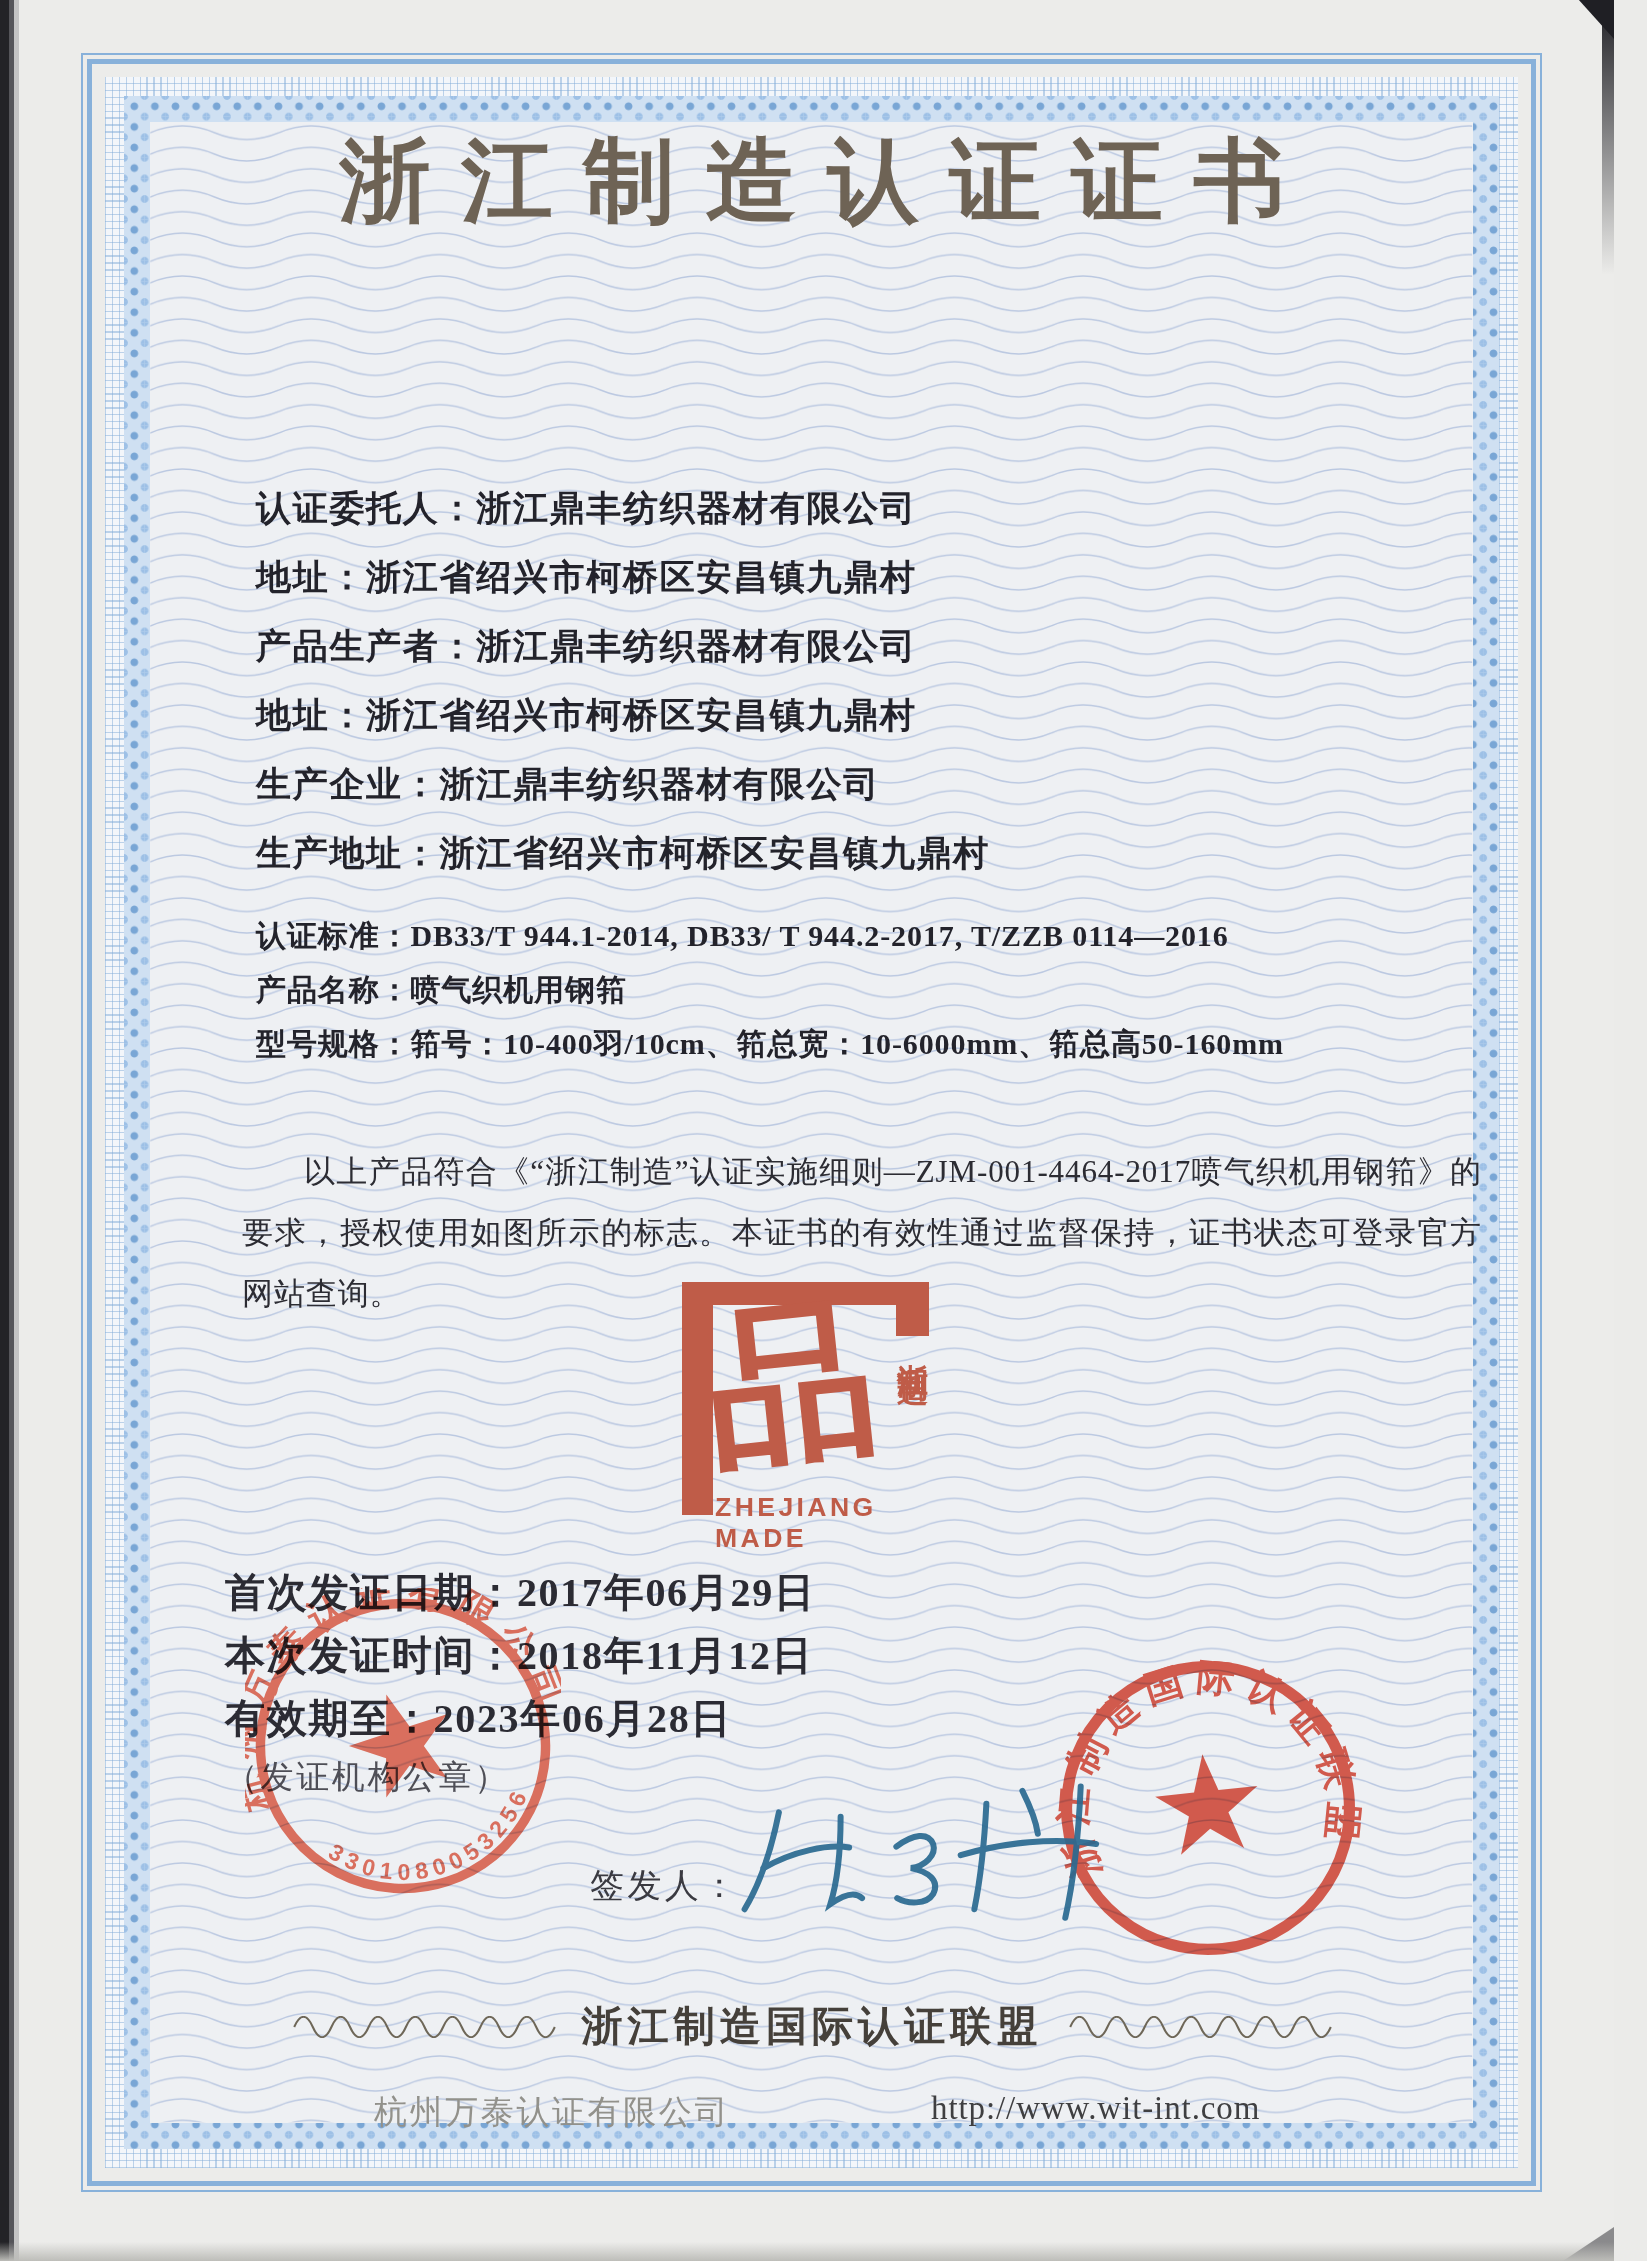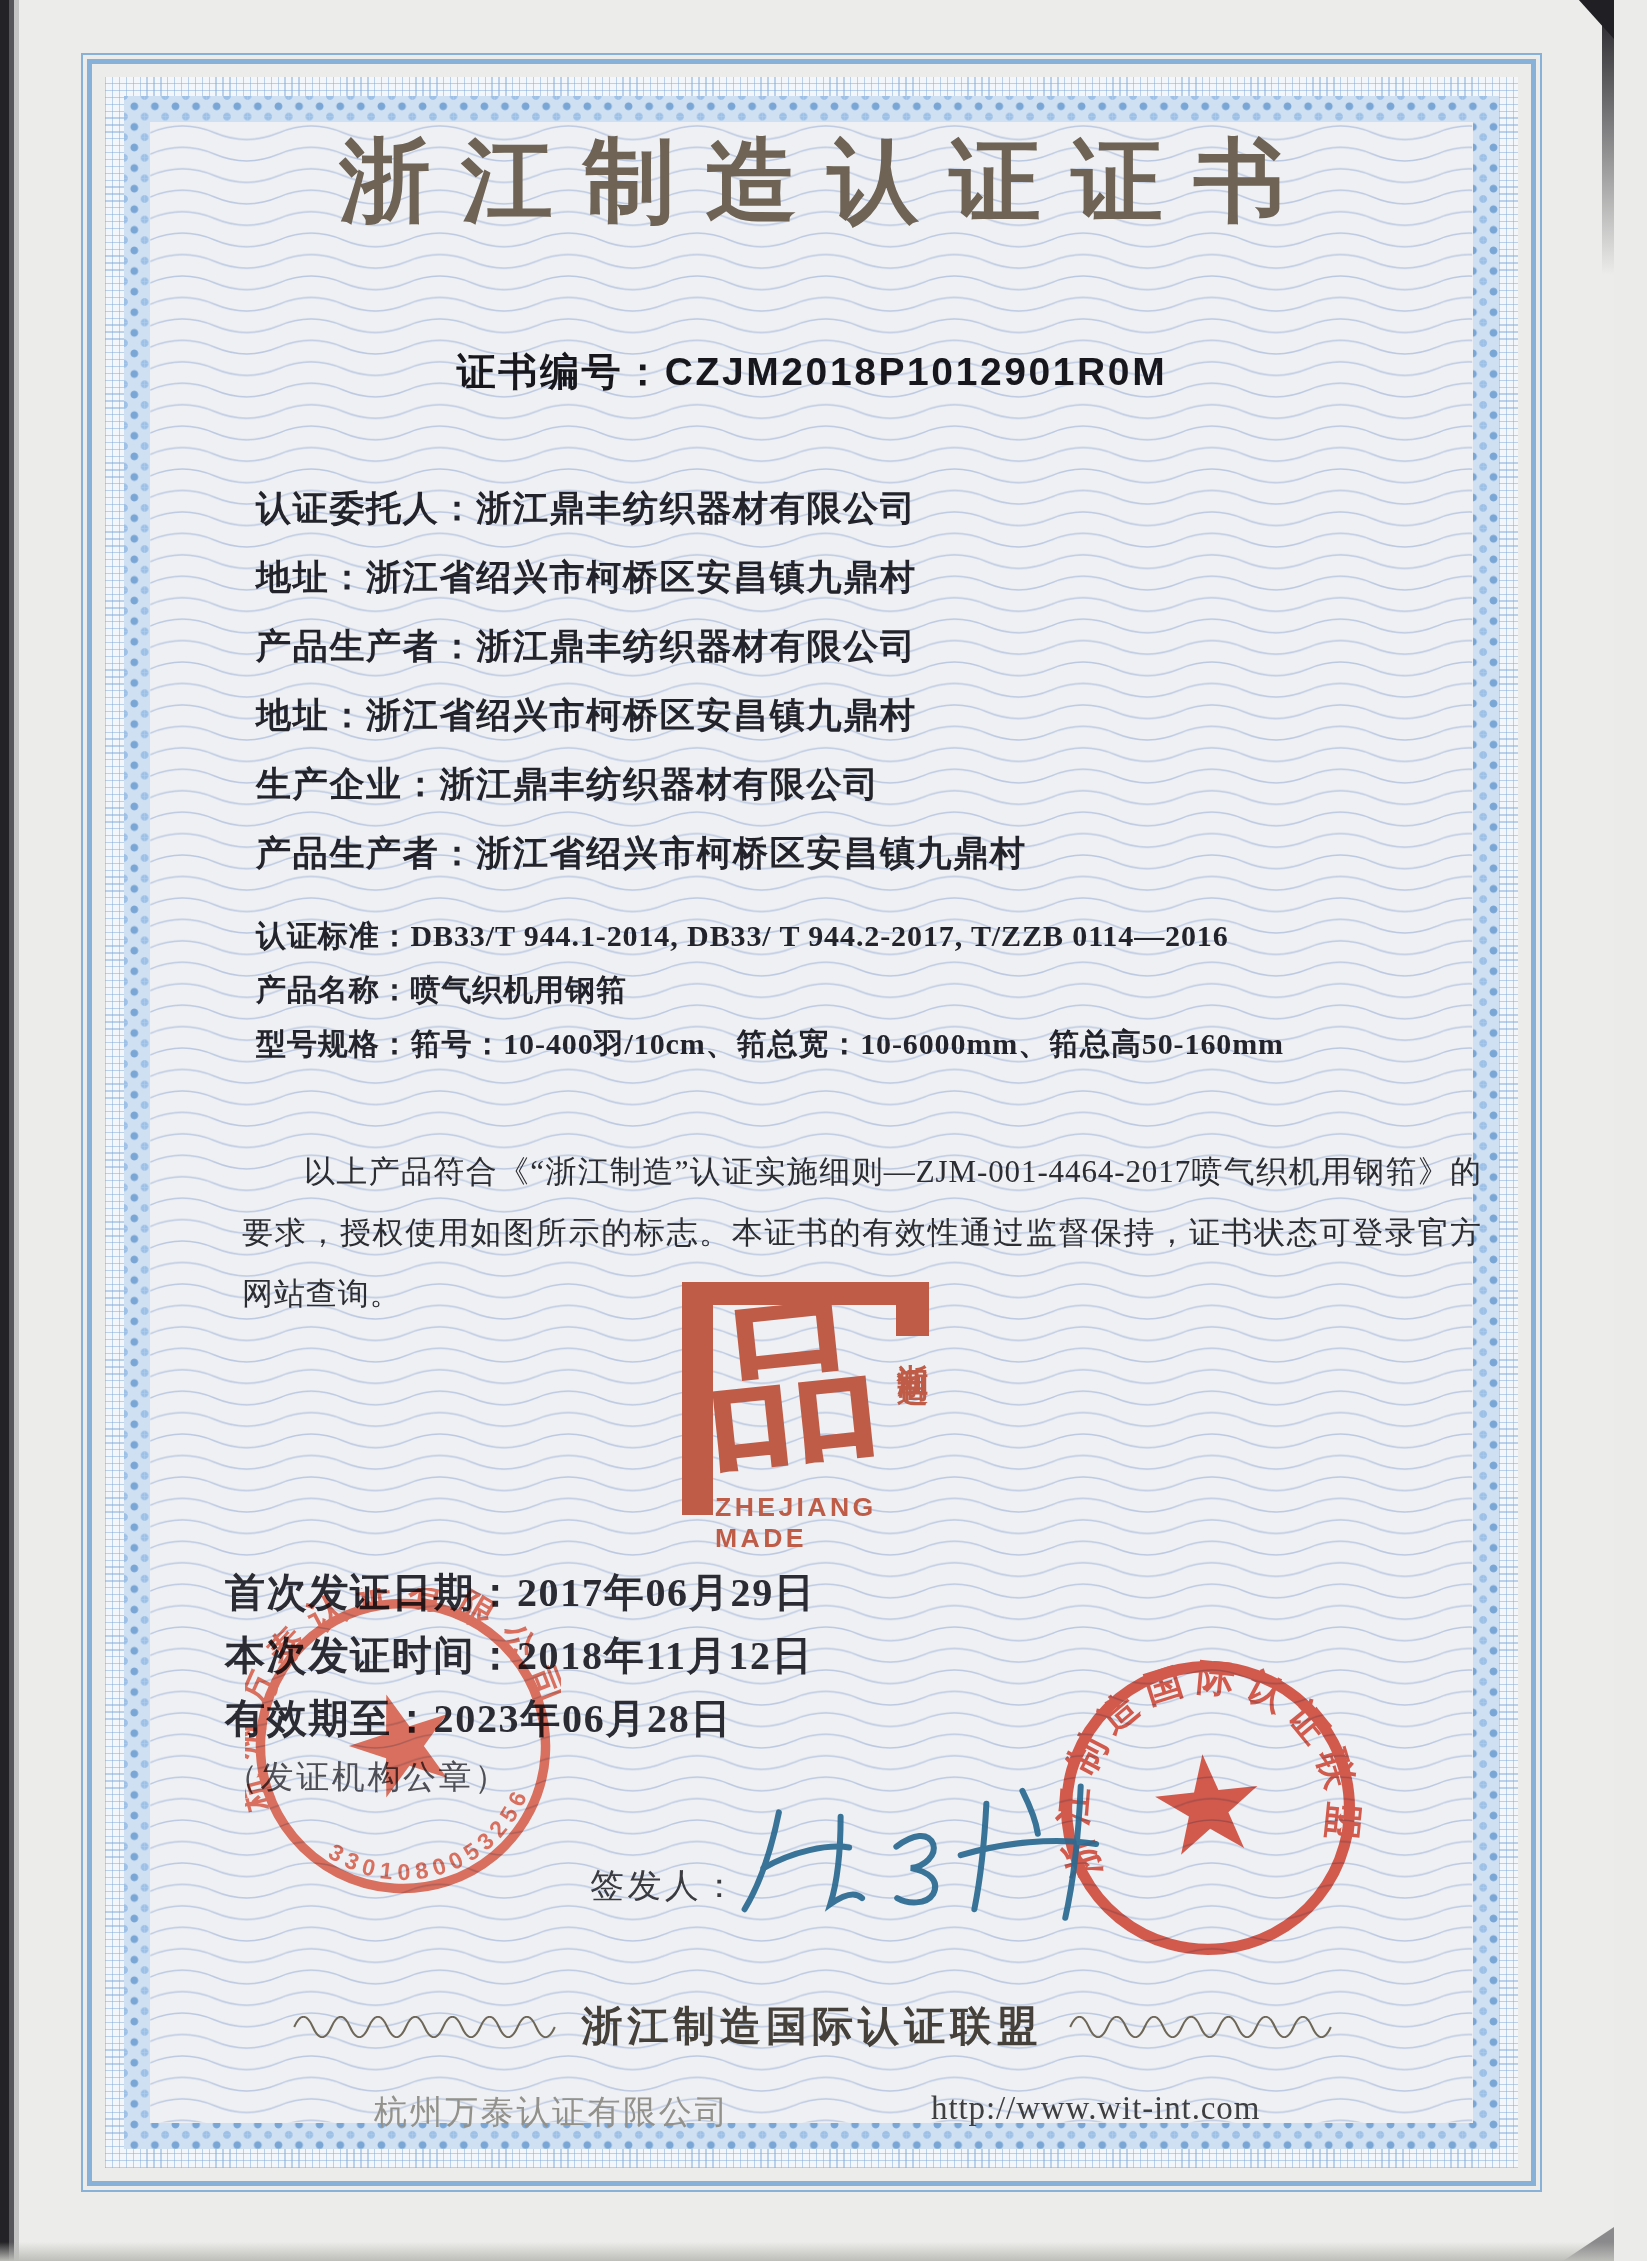--- a/index.html
+++ b/index.html
@@ -110,29 +110,28 @@
               </defs>
               <rect width="100%" height="100%" fill="url(#wv)"></rect>
             </svg>
           </div>
         </div>
       </div>
     </div>
   </div>
 
   <div class="title">浙江制造认证证书</div>
-  <div class="certline">证书编号：CZJM2018P1012901R0M</div>
 
   <div class="fields">
     <div>认证委托人：浙江鼎丰纺织器材有限公司</div>
     <div>地址：浙江省绍兴市柯桥区安昌镇九鼎村</div>
     <div>产品生产者：浙江鼎丰纺织器材有限公司</div>
     <div>地址：浙江省绍兴市柯桥区安昌镇九鼎村</div>
     <div>生产企业：浙江鼎丰纺织器材有限公司</div>
-    <div>产品生产者：浙江省绍兴市柯桥区安昌镇九鼎村</div>
+    <div>生产地址：浙江省绍兴市柯桥区安昌镇九鼎村</div>
   </div>
 
   <div class="specs">
     <div>认证标准：DB33/T 944.1-2014, DB33/ T 944.2-2017, T/ZZB 0114—2016</div>
     <div>产品名称：喷气织机用钢筘</div>
     <div>型号规格：筘号：10-400羽/10cm、筘总宽：10-6000mm、筘总高50-160mm</div>
   </div>
 
   <div class="statement">以上产品符合《“浙江制造”认证实施细则—ZJM-001-4464-2017喷气织机用钢筘》的要求，授权使用如图所示的标志。本证书的有效性通过监督保持，证书状态可登录官方网站查询。</div>
 

